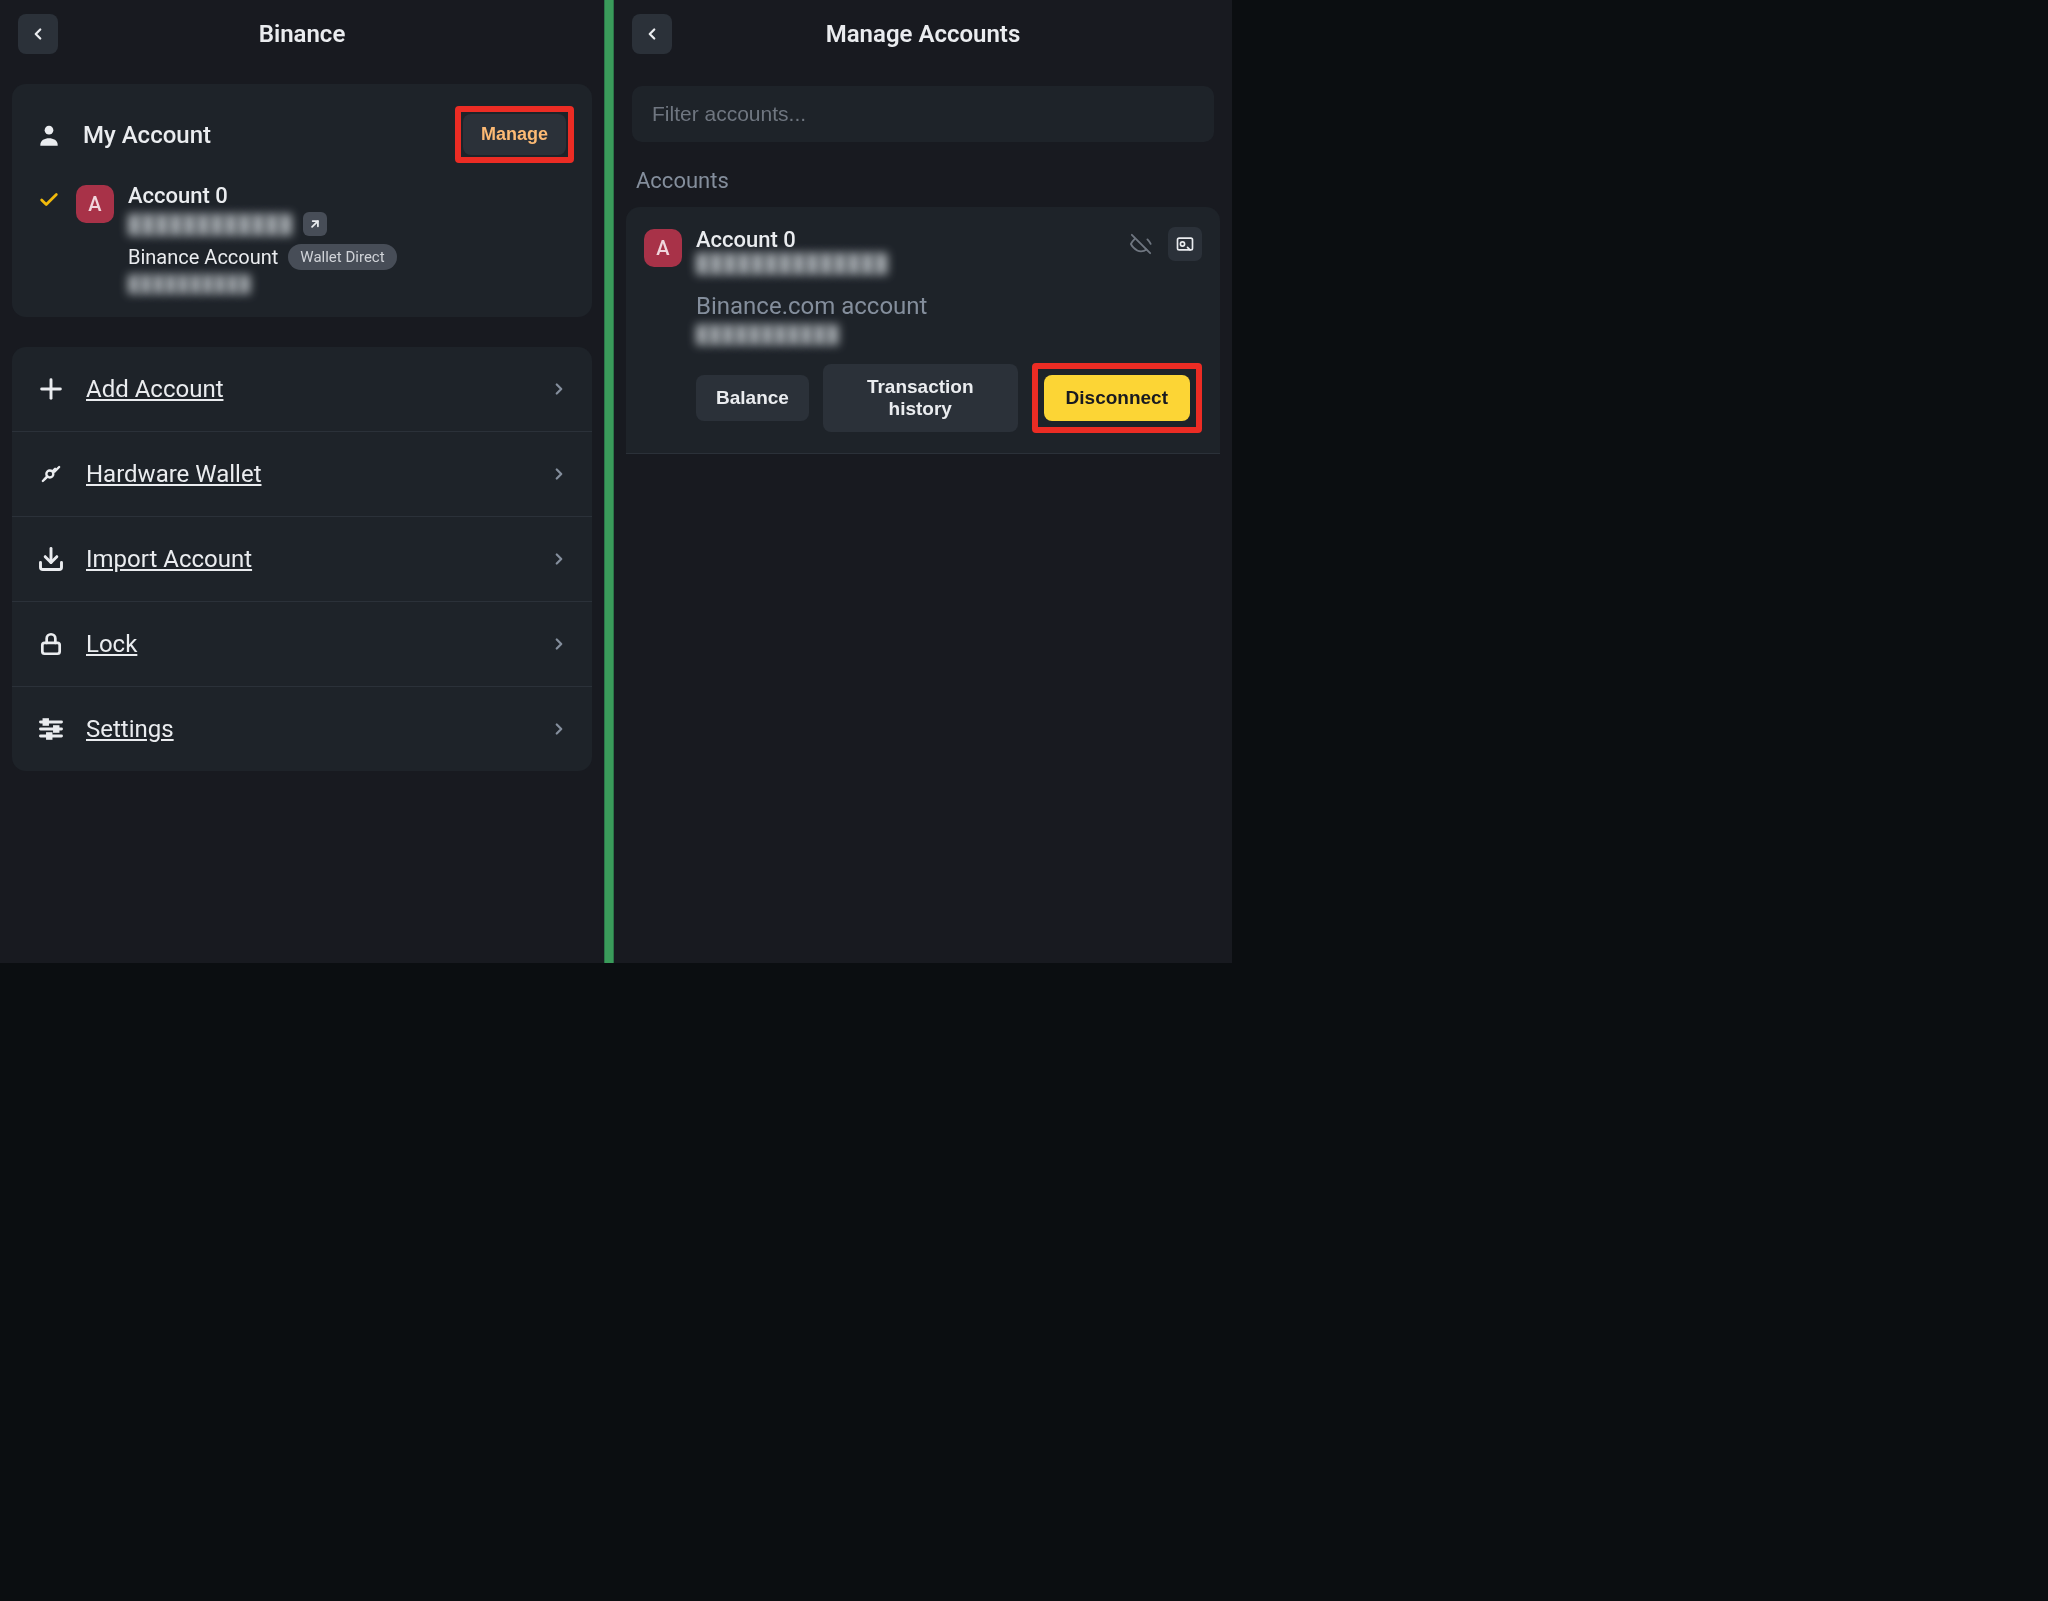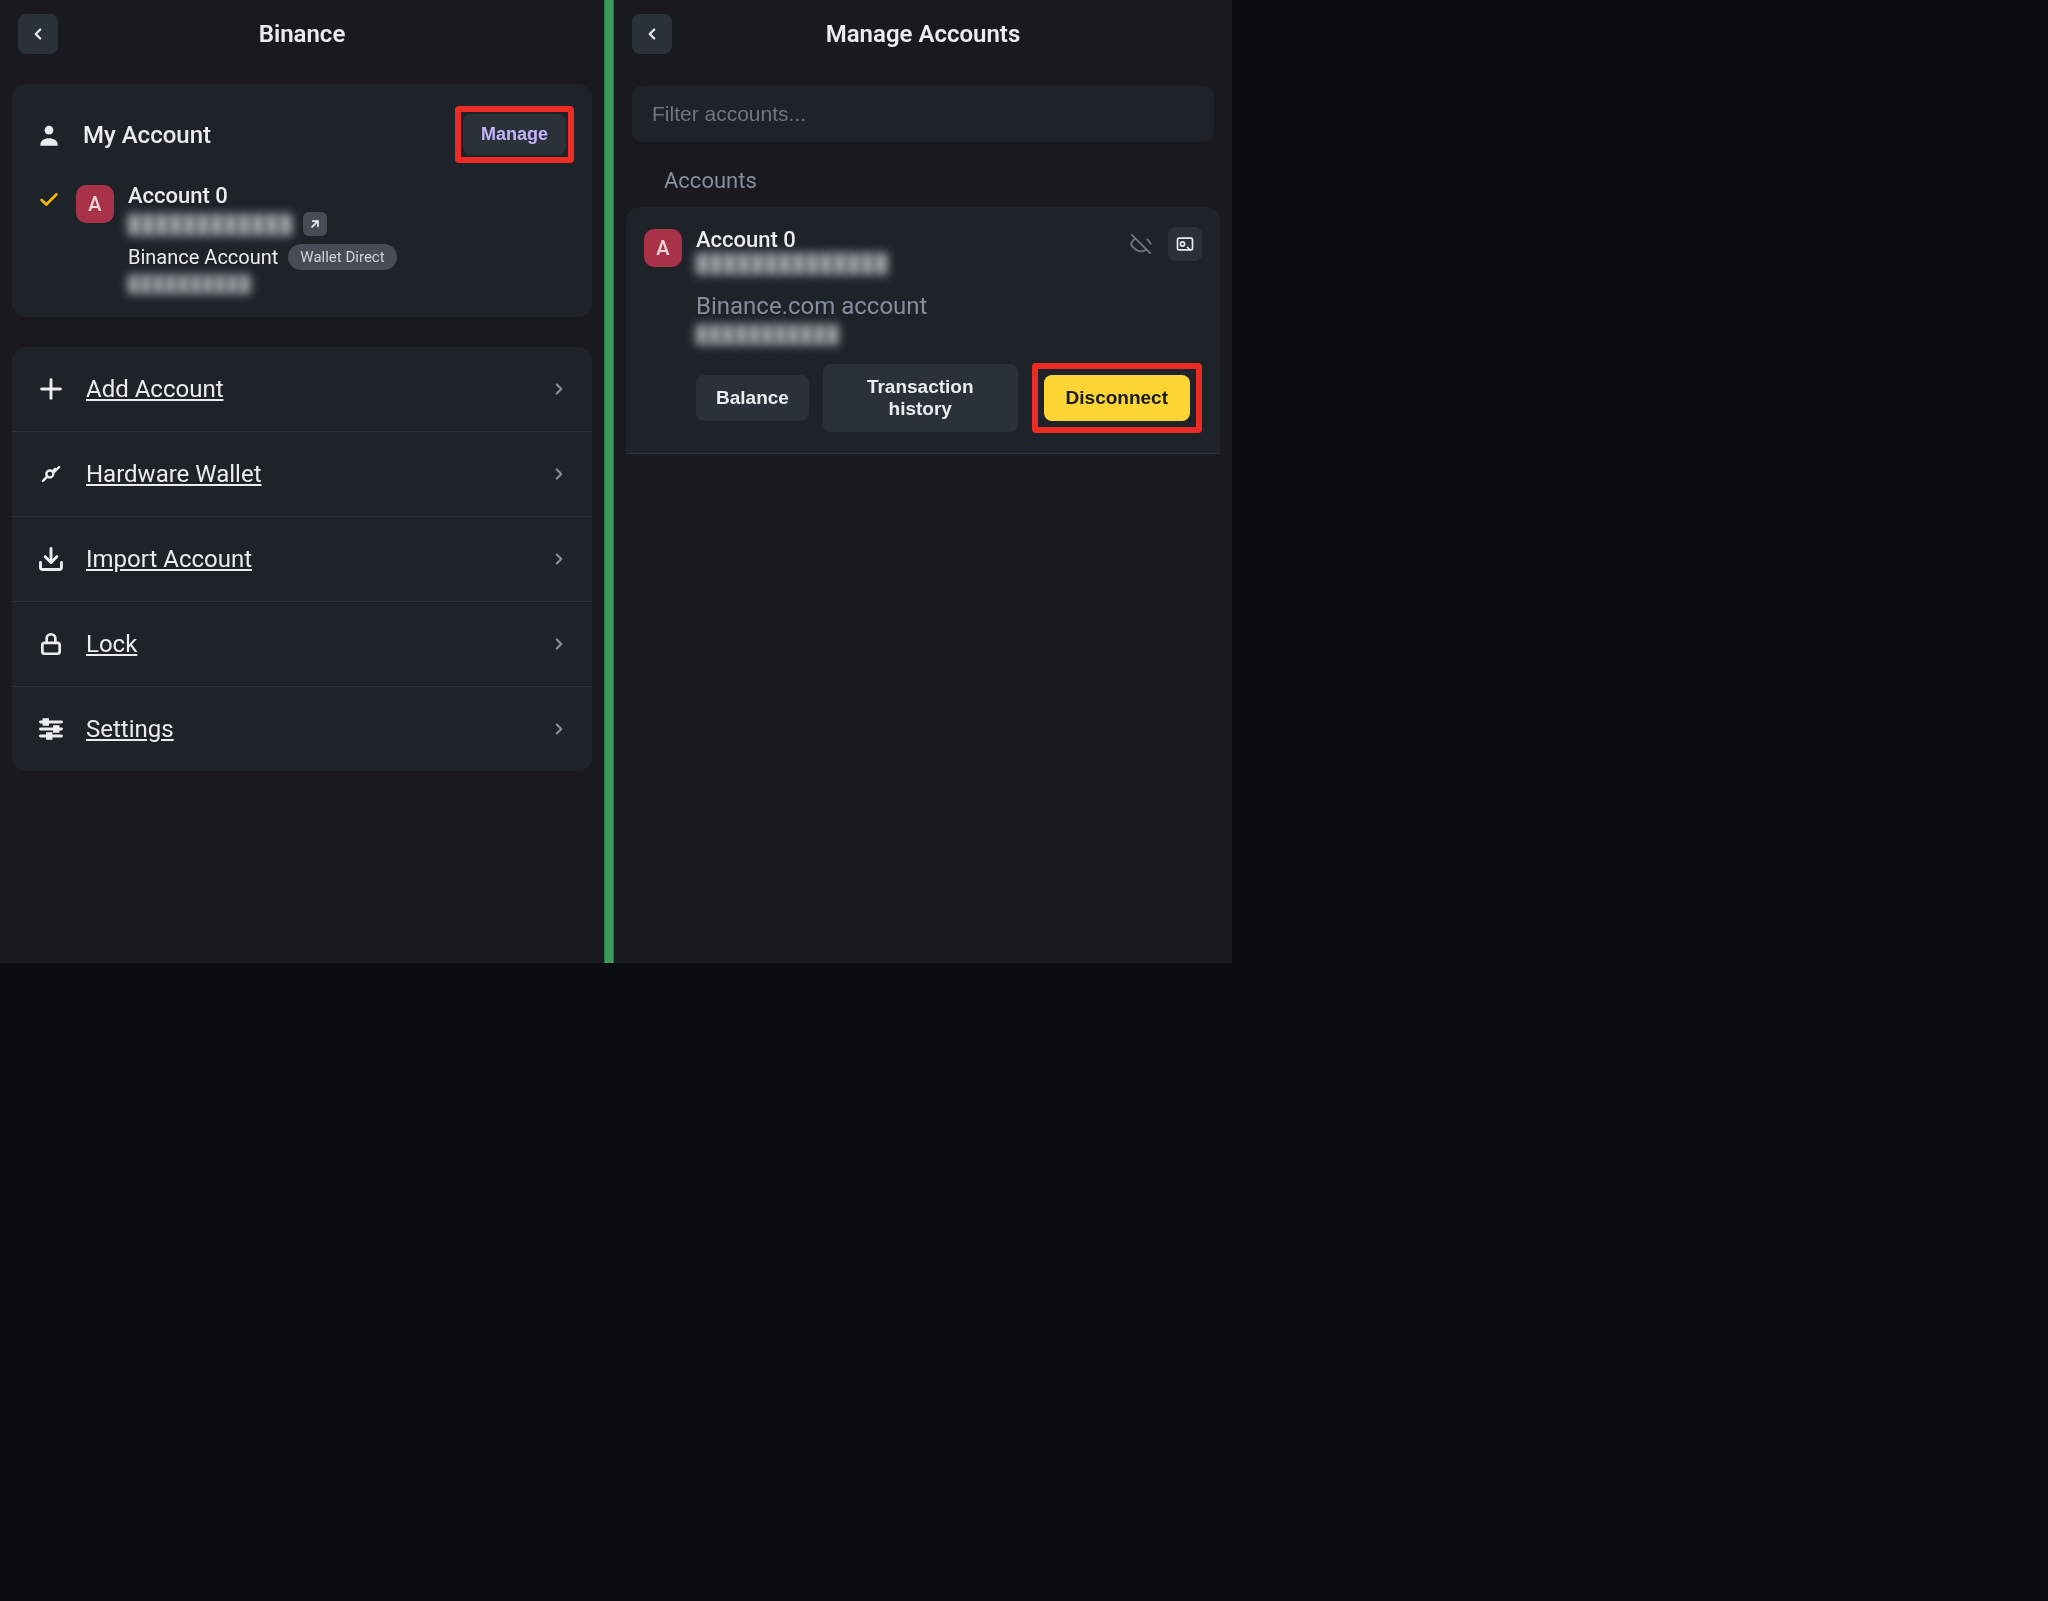--- a/index.html
+++ b/index.html
@@ -56,21 +56,21 @@
   .my-account-card { padding: 0; }
   .my-account-head {
     display: flex; align-items: center; justify-content: space-between;
     padding: 22px 18px 14px 24px;
   }
   .my-account-left { display: flex; align-items: center; gap: 21px; }
   .person-icon svg { width: 26px; height: 26px; }
   .my-account-title { font-size: 24px; font-weight: 500; color: #eaecef; }
   .manage-btn {
     background: #2b3139;
-    color: #c4b5fd;
+    color: #fdba74;
     font-size: 18px;
     font-weight: 600;
     padding: 10px 18px;
     border-radius: 8px;
     cursor: pointer;
     border: none;
   }
   .highlight-red {
     border: 6px solid #ec2c24;
     border-radius: 4px;
@@ -130,21 +130,21 @@
     background:#1e2329; border-radius:10px;
     margin: 14px 18px 18px 18px;
     padding: 16px 20px;
   }
   .search-input {
     width:100%; background:transparent; border:none; outline:none;
     font-size:21px; color:#eaecef;
   }
   .search-input::placeholder { color:#6f7680; }
   .section-label {
-    font-size: 22px; color:#848e9c; padding: 8px 22px 14px 22px; margin-left: 28px;
+    font-size: 22px; color:#848e9c; padding: 8px 22px 14px 22px;
   }
   .acc-card {
     background:#1e2329; border-radius:14px 14px 0 0;
     margin: 0 12px;
     padding: 20px 18px 20px 18px;
     border-bottom: 1px solid #2b3139;
   }
   .acc-card-top { display:flex; align-items:flex-start; gap:14px; }
   .acc-card-info { flex:1; }
   .acc-card-name { font-size:22px; font-weight:500; color:#eaecef; }

